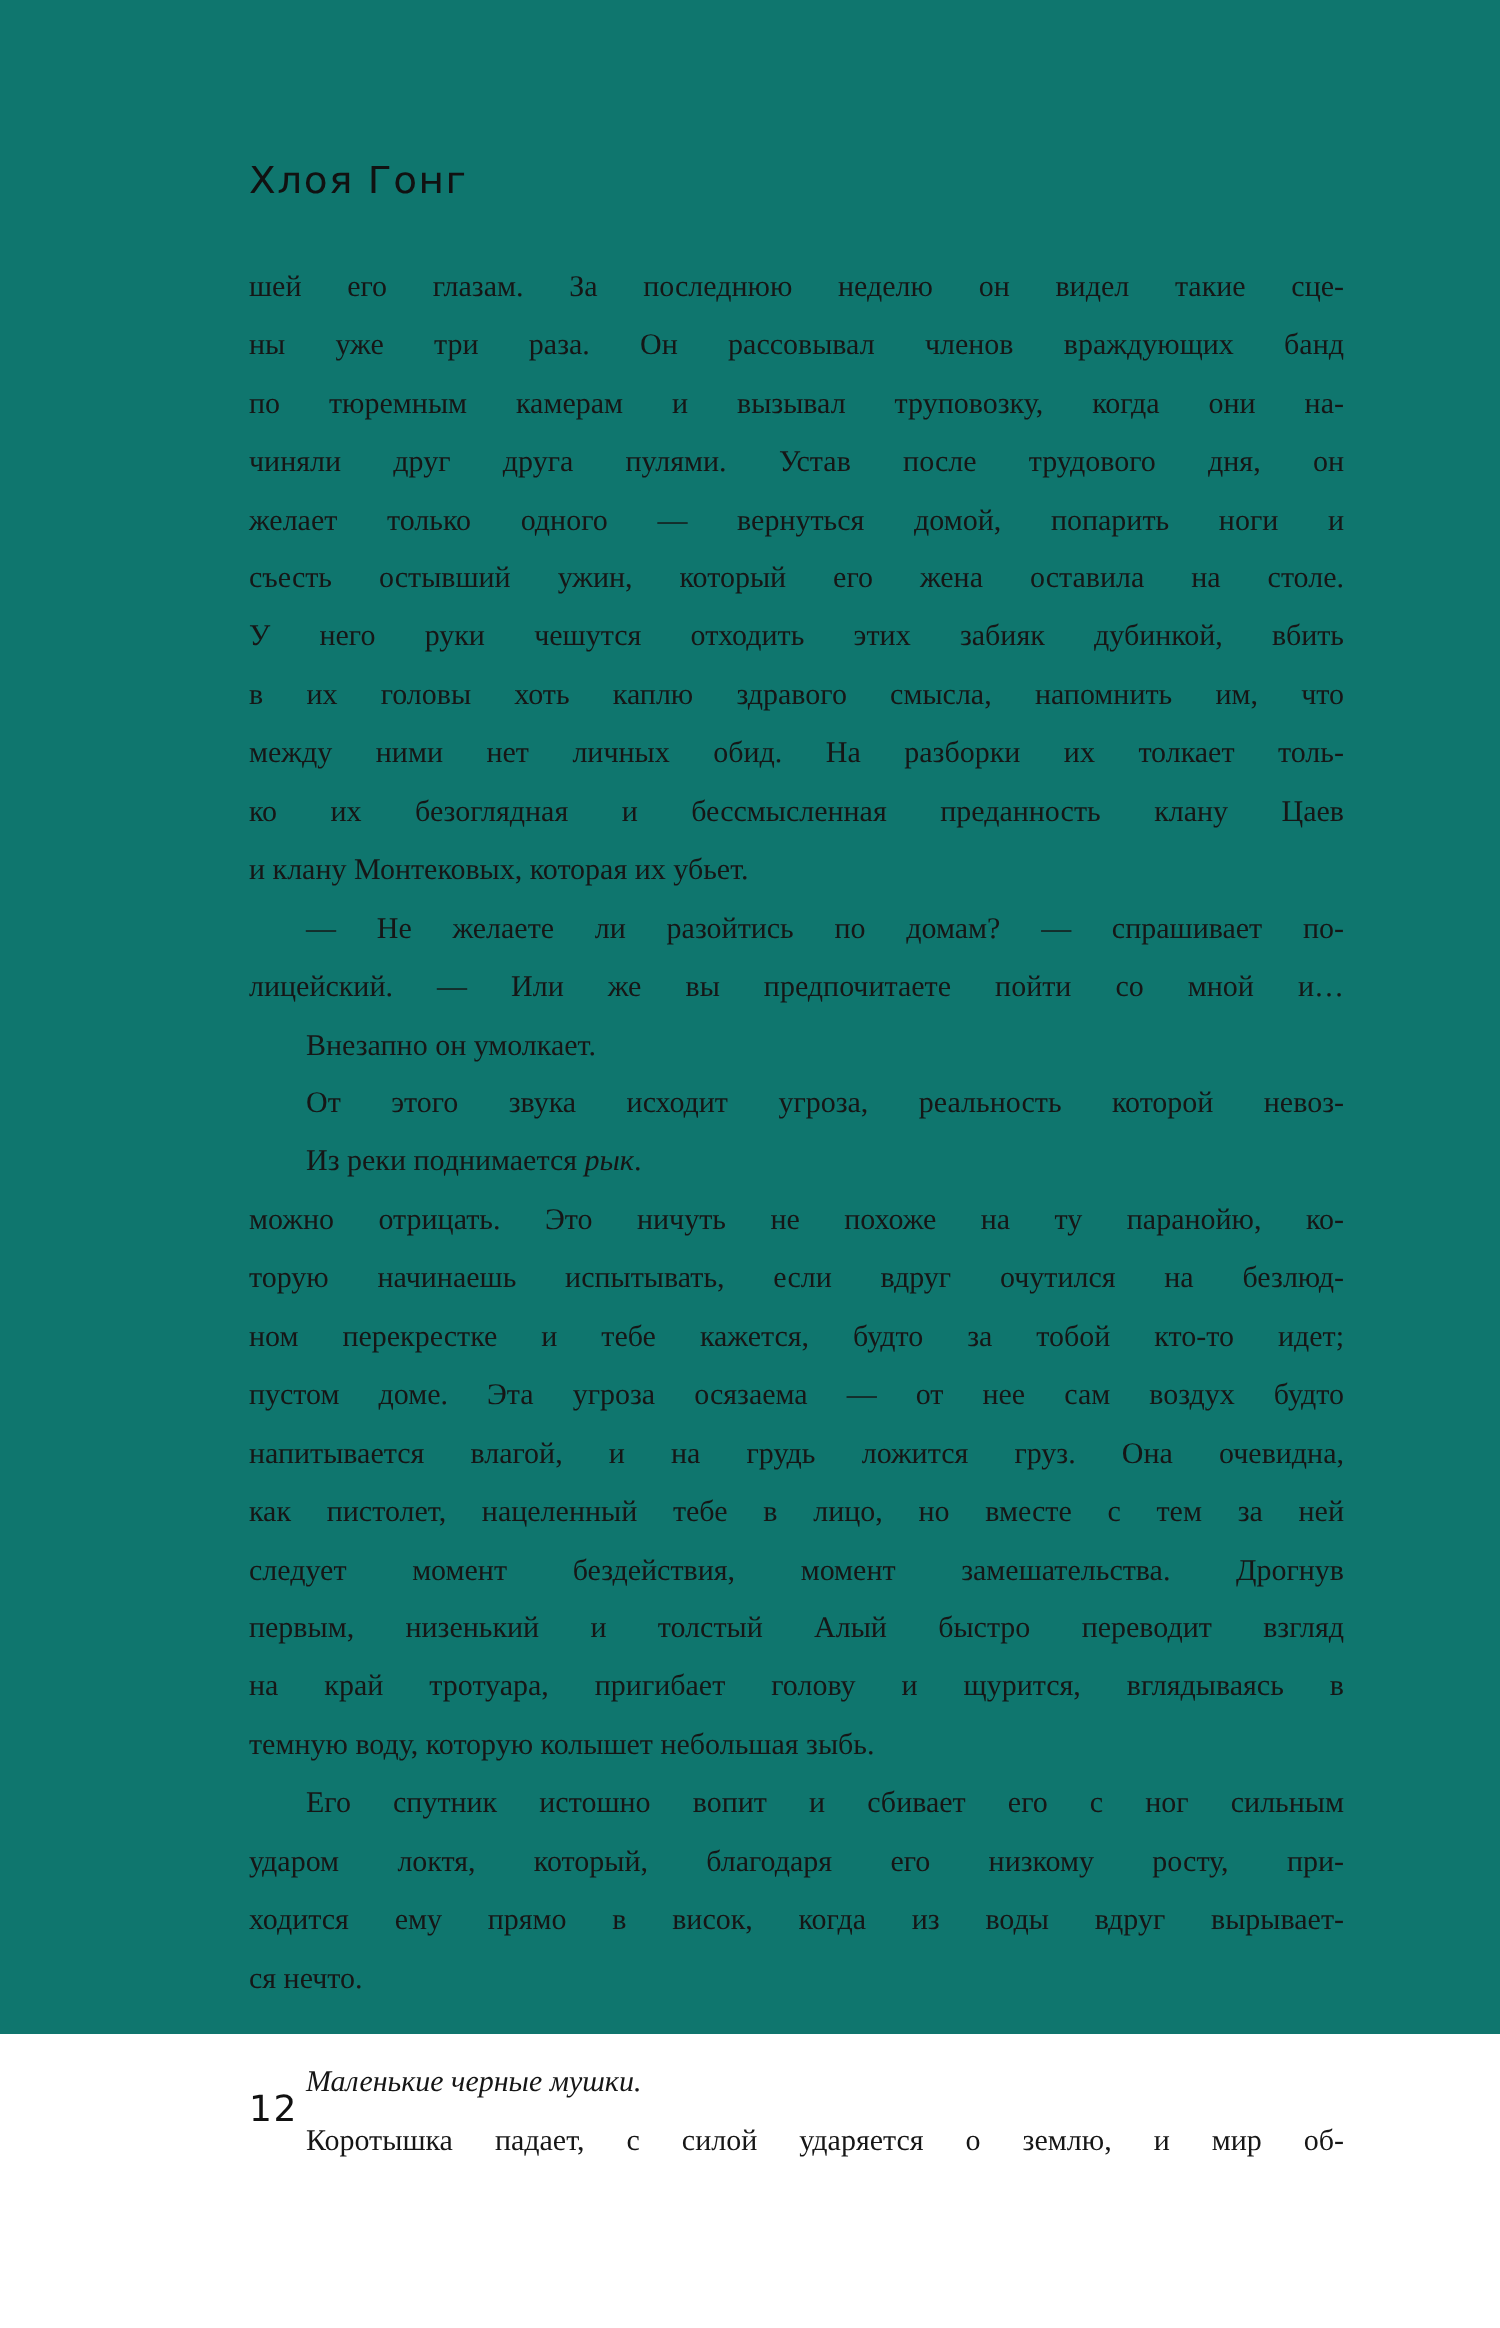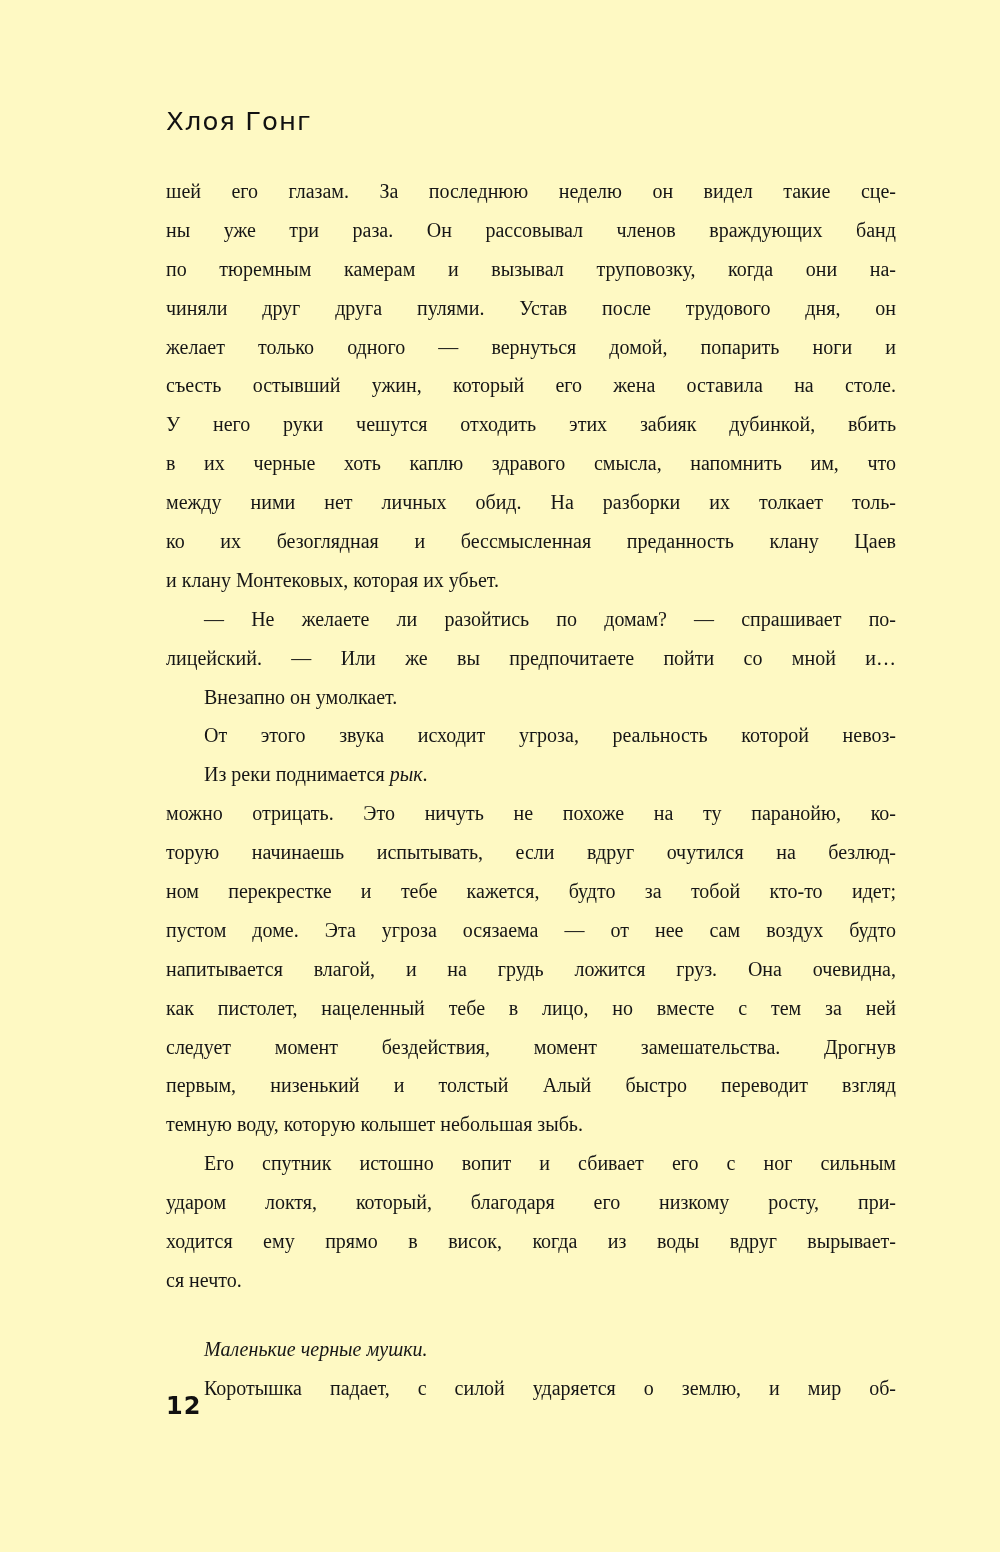--- a/index.html
+++ b/index.html
@@ -1,17 +1,17 @@
 <!DOCTYPE html>
 <html><head>
   <meta charset="utf-8">
   <style>
     html, body { margin: 0; padding: 0; background: #ffffff; }
     body { width: 1000px; height: 1552px; position: relative; overflow: hidden; }
-    .page { position: absolute; left: 0; top: 0; width: 1000px; height: 1552px; background: #fef9c3; color: #111111; }
+    .page { position: absolute; left: 0; top: 0; width: 1000px; height: 1356px; background: #0f766e; color: #111111; }
     .running-head {
       position: absolute; left: 166px; top: 106px;
       font-family: "DejaVu Sans", sans-serif;
       font-size: 26px; letter-spacing: 1px; color: #111;
       transform: scaleY(0.95);
     }
     .body-text {
       position: absolute; left: 166px; top: 172px; width: 730px;
       font-family: "Liberation Serif", serif;
       font-size: 20px; color: #161616;
@@ -22,54 +22,55 @@
       white-space: nowrap; overflow: visible;
       display: block;
     }
     .line.last { text-align-last: left; }
     .line.indent { padding-left: 38px; }
     .line .it { font-style: italic; }
     .line.italic { font-style: italic; margin-top: 30px; }
     .folio {
       position: absolute; left: 166px; top: 1392px;
       font-family: "DejaVu Sans", sans-serif;
-      font-size: 24px; font-weight: bold; color: #111; letter-spacing: 1px;
+      font-size: 24px; font-weight: normal; color: #111; letter-spacing: 1px;
     }
   </style>
 </head>
 <body>
 
 <div class="page">
   <div class="running-head">Хлоя Гонг</div>
 
   <div class="body-text" id="body-text">
       <div class="line"><span>шей его глазам. За последнюю неделю он видел такие сце-</span></div>
       <div class="line"><span>ны уже три раза. Он рассовывал членов враждующих банд</span></div>
       <div class="line"><span>по тюремным камерам и вызывал труповозку, когда они на-</span></div>
       <div class="line"><span>чиняли друг друга пулями. Устав после трудового дня, он</span></div>
       <div class="line"><span>желает только одного — вернуться домой, попарить ноги и</span></div>
       <div class="line"><span>съесть остывший ужин, который его жена оставила на столе.</span></div>
       <div class="line"><span>У него руки чешутся отходить этих забияк дубинкой, вбить</span></div>
-      <div class="line"><span>в их черные хоть каплю здравого смысла, напомнить им, что</span></div>
+      <div class="line"><span>в их головы хоть каплю здравого смысла, напомнить им, что</span></div>
       <div class="line"><span>между ними нет личных обид. На разборки их толкает толь-</span></div>
       <div class="line"><span>ко их безоглядная и бессмысленная преданность клану Цаев</span></div>
       <div class="line last"><span>и клану Монтековых, которая их убьет.</span></div>
       <div class="line indent"><span>— Не желаете ли разойтись по домам? — спрашивает по-</span></div>
       <div class="line"><span>лицейский. — Или же вы предпочитаете пойти со мной и…</span></div>
       <div class="line indent last"><span>Внезапно он умолкает.</span></div>
       <div class="line indent"><span>От этого звука исходит угроза, реальность которой невоз-</span></div>
       <div class="line indent last"><span>Из реки поднимается </span><span class="it">рык</span><span>.</span></div>
       <div class="line"><span>можно отрицать. Это ничуть не похоже на ту паранойю, ко-</span></div>
       <div class="line"><span>торую начинаешь испытывать, если вдруг очутился на безлюд-</span></div>
       <div class="line"><span>ном перекрестке и тебе кажется, будто за тобой кто-то идет;</span></div>
       <div class="line"><span>пустом доме. Эта угроза осязаема — от нее сам воздух будто</span></div>
       <div class="line"><span>напитывается влагой, и на грудь ложится груз. Она очевидна,</span></div>
       <div class="line"><span>как пистолет, нацеленный тебе в лицо, но вместе с тем за ней</span></div>
       <div class="line"><span>следует момент бездействия, момент замешательства. Дрогнув</span></div>
       <div class="line"><span>первым, низенький и толстый Алый быстро переводит взгляд</span></div>
+      <div class="line"><span>на край тротуара, пригибает голову и щурится, вглядываясь в</span></div>
       <div class="line last"><span>темную воду, которую колышет небольшая зыбь.</span></div>
       <div class="line indent"><span>Его спутник истошно вопит и сбивает его с ног сильным</span></div>
       <div class="line"><span>ударом локтя, который, благодаря его низкому росту, при-</span></div>
       <div class="line"><span>ходится ему прямо в висок, когда из воды вдруг вырывает-</span></div>
       <div class="line last"><span>ся нечто.</span></div>
       <div class="line indent last italic"><span>Маленькие черные мушки.</span></div>
       <div class="line indent"><span>Коротышка падает, с силой ударяется о землю, и мир об-</span></div>
     </div>
 
   <div class="folio">12</div>

